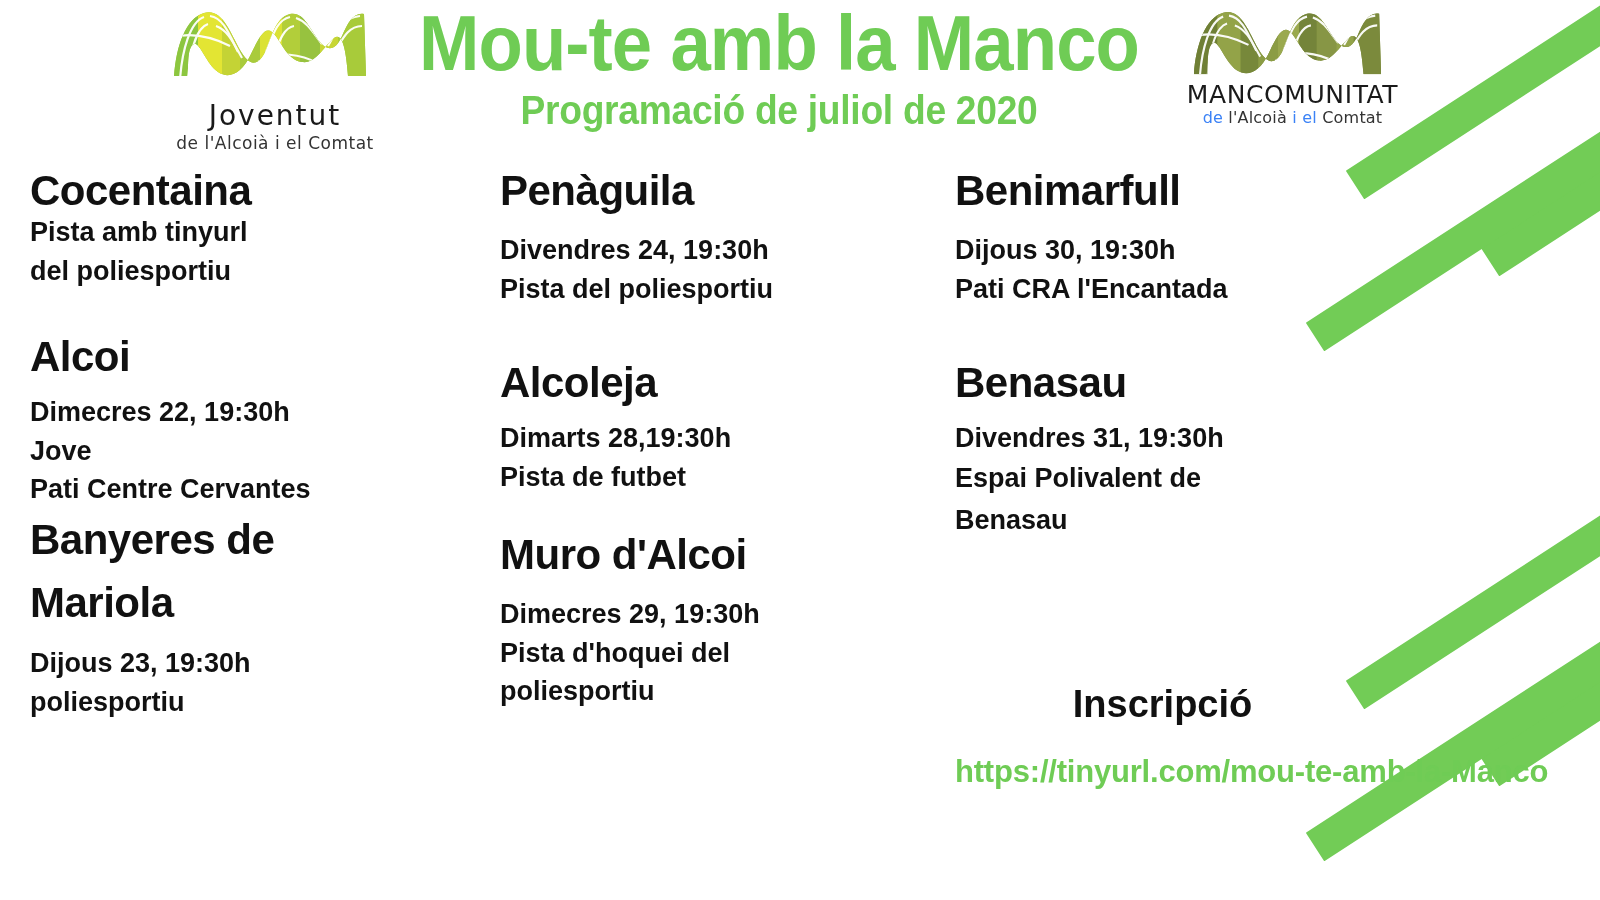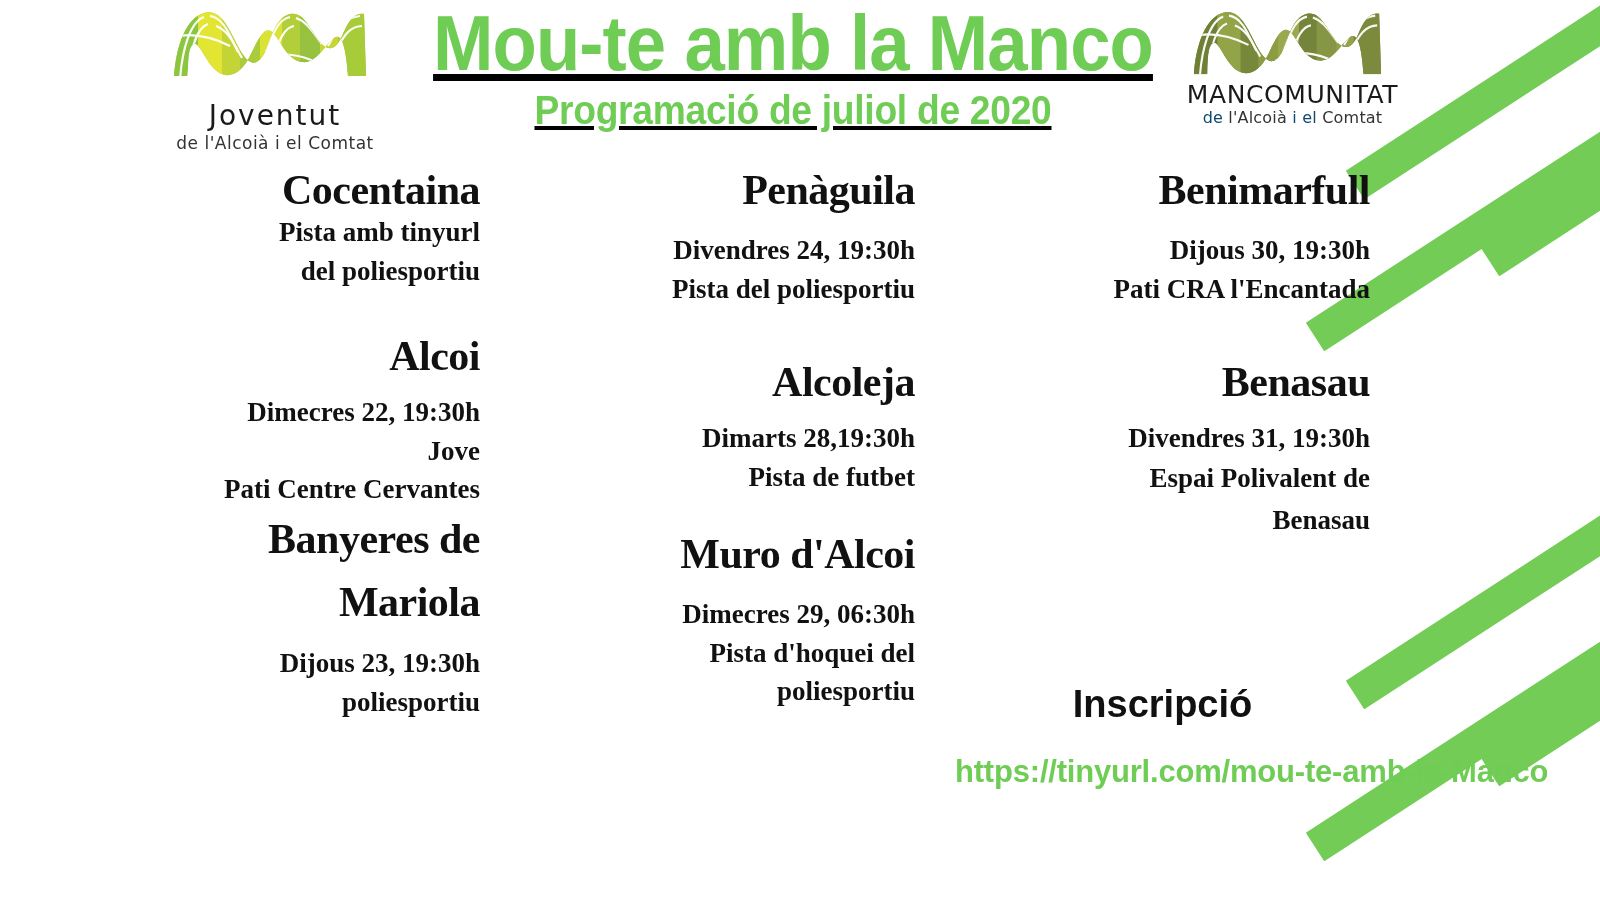--- a/index.html
+++ b/index.html
@@ -58,24 +58,24 @@
     margin-top:2px;
     font-family:"DejaVu Sans", sans-serif;
   }
   .manco-sub{
     font-size:16px;
     letter-spacing:0.2px;
     margin-top:3px;
     color:#333;
     font-family:"DejaVu Sans", sans-serif;
   }
-  .manco-sub .lite{color:#0c4a6e;}
+  .manco-sub .lite{color:#3b82f6;}
 
   .title-block{
-    position:absolute;left:398px;top:4px;width:790px;text-align:center;text-decoration:underline;
+    position:absolute;left:384px;top:4px;width:790px;text-align:center;
   }
   .title-main{
     color:#6fcc55;
     font-family:"Liberation Sans Narrow","Liberation Sans",sans-serif;
     font-weight:bold;
     font-size:78px;
     line-height:1.02;
     letter-spacing:-1px;
     transform:scaleX(0.93);
     transform-origin:center top;
@@ -88,21 +88,21 @@
     font-size:40px;
     line-height:1.1;
     margin-top:4px;
     letter-spacing:-0.3px;
     transform:scaleX(0.93);
     transform-origin:center top;
     white-space:nowrap;
   }
 
   
-  .col{position:absolute;text-align:right;color:#111;font-family:Liberation Serif, serif;}
+  .col{position:absolute;text-align:left;color:#111;}
   .col1{left:30px;width:450px;top:168px;}
   .col2{left:500px;width:415px;top:168px;}
   .col3{left:955px;width:415px;top:168px;}
 
   .ev{margin-bottom:0;}
   .ev-town{
     font-weight:bold;
     font-size:42px;
     line-height:1.08;
     letter-spacing:-0.5px;
@@ -298,21 +298,21 @@
       <div style="height:14px"></div>
       <div class="ev-line">Dimarts 28,19:30h</div>
       <div class="ev-line">Pista de futbet</div>
     </div>
 
     <div class="sp-c"></div>
 
     <div class="ev">
       <div class="ev-town">Muro d'Alcoi</div>
       <div style="height:18px"></div>
-      <div class="ev-line">Dimecres 29, 06:30h</div>
+      <div class="ev-line">Dimecres 29, 19:30h</div>
       <div class="ev-line">Pista d'hoquei del</div>
       <div class="ev-line">poliesportiu</div>
     </div>
   </div>
 
   <div class="col col3">
 
     <div class="ev">
       <div class="ev-town">Benimarfull</div>
       <div style="height:18px"></div>

